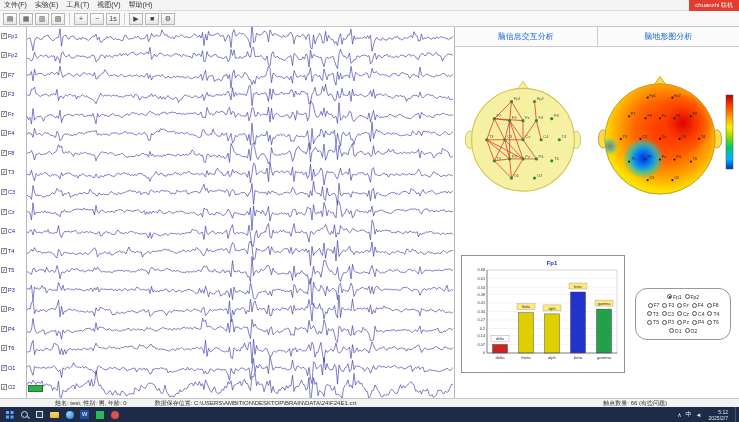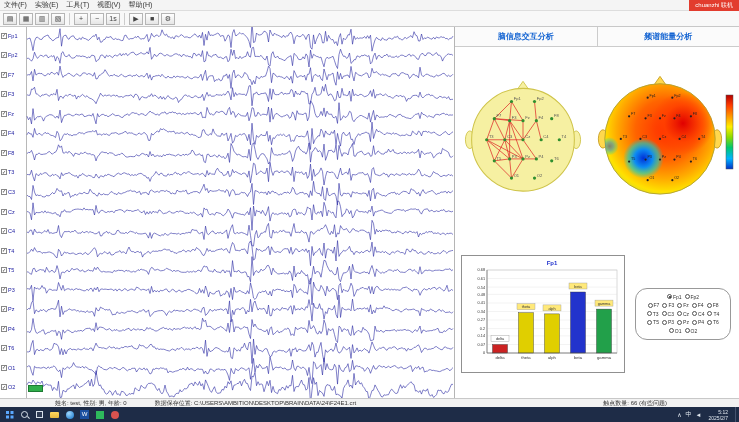--- a/index.html
+++ b/index.html
@@ -23,21 +23,21 @@
   .eeg-svg{position:absolute;left:0;top:0;}
   .ch-col{position:absolute;left:0;top:0;width:27px;height:100%;z-index:2;}
   .ch-row{position:absolute;left:1px;display:flex;align-items:center;gap:1px;}
   .ch-check{width:6px;height:6px;border:1px solid #888;background:#fff;font-size:5px;line-height:5px;color:#333;display:inline-flex;align-items:center;justify-content:center;cursor:pointer;}
   .ch-label{font-size:5.5px;color:#1a1aa0;}
   .event-marker{position:absolute;left:28px;bottom:6px;width:15px;height:7px;background:#2fae4a;border:1px solid #1c7a32;z-index:3;}
 
   
   .right-panel{flex:1;display:flex;flex-direction:column;background:#fff;min-width:0;}
   .tabbar{height:20px;display:flex;border-bottom:1px solid #ccc;background:#fbfbfb;flex:0 0 auto;}
-  .tab{flex:1;text-align:center;line-height:20px;font-size:8px;color:#1464d2;cursor:pointer;white-space:nowrap;overflow:hidden;font-weight:bold;}
+  .tab{flex:1;text-align:center;line-height:20px;font-size:8px;color:#1464d2;cursor:pointer;white-space:nowrap;overflow:hidden;}
   .tab + .tab{border-left:1px solid #ccc;}
   .heads{position:relative;height:182px;display:flex;align-items:center;justify-content:flex-start;gap:6px;padding-left:6px;flex:0 0 auto;}
   .colorbar{position:absolute;right:3px;top:46px;}
   .section-header{height:18px;line-height:18px;text-align:center;font-size:8px;color:#1464d2;background:#fbfbfb;border-top:1px solid #ddd;border-bottom:1px solid #ddd;flex:0 0 auto;}
   .bottom{flex:1;display:flex;align-items:center;justify-content:space-between;padding:0 8px 0 6px;min-height:0;}
 
   
   .ep{width:96px;border:1px solid #999;border-radius:12px;padding:5px 3px;display:flex;flex-direction:column;gap:2.5px;background:#fff;}
   .ep-row{display:flex;justify-content:center;gap:3px;}
   .ep-item{display:flex;align-items:center;gap:1px;font-size:5px;color:#333;cursor:pointer;}
@@ -200,21 +200,21 @@
             <span class="ch-check">✓</span>
             <span class="ch-label">O2</span>
           </div>
         </div>
       <div class="event-marker"></div>
     </div>
 
     <div class="right-panel">
       <div class="tabbar">
         <div class="tab">脑信息交互分析</div>
-        <div class="tab">频谱能量分析</div>
+        <div class="tab">脑地形图分析</div>
       </div>
 
       <div class="heads">
         <svg width="124" height="128" viewBox="0 0 140 140">
             <ellipse cx="10" cy="72" rx="5" ry="10" fill="#f6f0a2" stroke="#cfc44a"></ellipse>
             <ellipse cx="130" cy="72" rx="5" ry="10" fill="#f6f0a2" stroke="#cfc44a"></ellipse>
             <polygon points="63,16 70,6 77,16" fill="#f6f0a2" stroke="#cfc44a"></polygon>
             <circle cx="70" cy="72" r="58" fill="#f6f0a2" stroke="#cfc44a" stroke-width="1.2"></circle>
             <line x1="37.6" y1="48.2" x2="54.9" y2="50.4" stroke="#dd2424" stroke-width="0.9" opacity="0.9"></line>
             <line x1="37.6" y1="48.2" x2="29.0" y2="72.0" stroke="#dd2424" stroke-width="0.9" opacity="0.9"></line>

